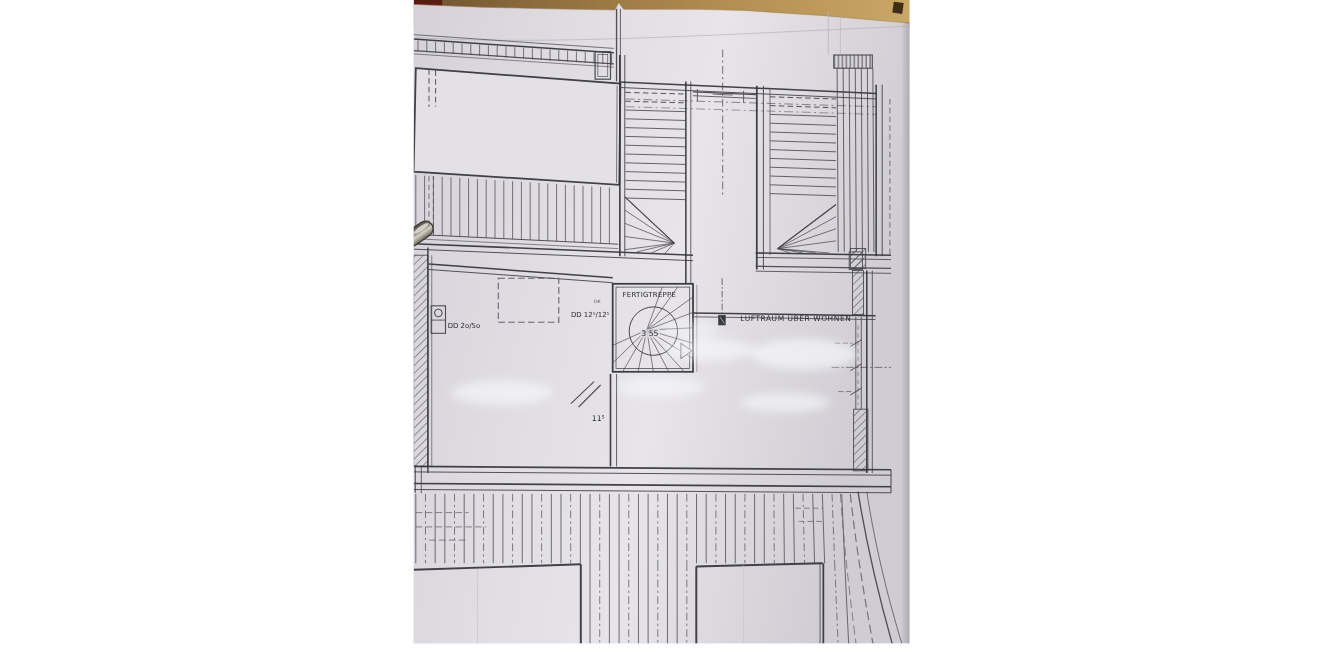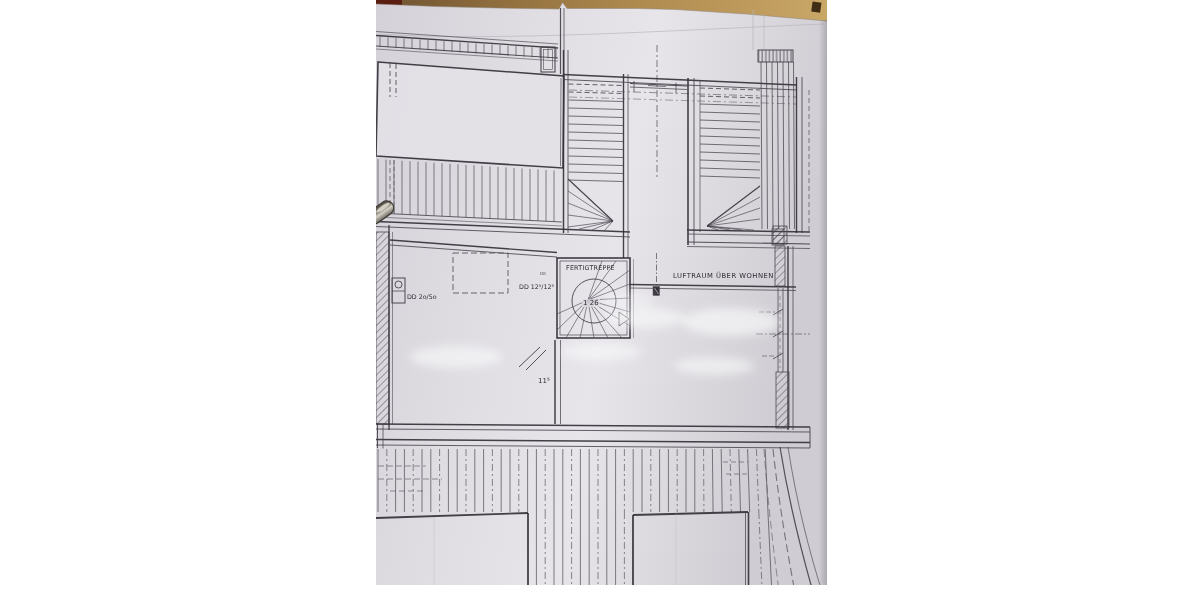--- a/index.html
+++ b/index.html
@@ -5,21 +5,21 @@
   html,body{margin:0;padding:0;background:#ffffff;}
   #stage{position:relative;width:1200px;height:585px;background:#ffffff;overflow:hidden;
          font-family:"DejaVu Sans",sans-serif;}
   .photo{position:absolute;left:376px;top:0;width:451px;height:600px;overflow:hidden;
          background:#d9d7dc;}
   .photo svg{position:absolute;left:0;top:0;}
   .lbl{position:absolute;color:#2c2a32;white-space:nowrap;transform-origin:0 0;
        font-family:"DejaVu Sans",sans-serif;}
   .lbl-fertigtreppe{left:190px;top:264px;font-size:6.4px;letter-spacing:.2px;}
   .lbl-stairdim{left:206px;top:299px;font-size:7px;background:rgba(223,221,226,.8);padding:0 1px;}
-  .lbl-luftraum{left:297px;top:272px;font-size:6.8px;letter-spacing:.5px;}
+  .lbl-luftraum{left:297px;top:286px;font-size:6.8px;letter-spacing:.5px;}
   .lbl-ddleft{left:31px;top:293px;font-size:6.3px;}
   .lbl-ddmid{left:134px;top:283px;width:44px;text-align:right;font-size:6.3px;}
   .lbl-ddmark{left:164px;top:271px;font-size:4.2px;color:#56535c;}
   .lbl-115{left:162px;top:333px;font-size:7px;margin-top:44px;}
 </style>
 </head>
 <body>
 
 <div id="stage">
   <div class="photo">
@@ -358,20 +358,20 @@
 
       <g transform="translate(5,212) rotate(-35)">
         <rect x="-16" y="-7" width="30" height="14" rx="7" fill="url(#penGrad)" stroke="#3e3a34" stroke-width="1.2"></rect>
         <ellipse cx="4" cy="-2.5" rx="8" ry="2" fill="#e8e4da" opacity="0.8"></ellipse>
       </g>
 
       <rect x="443" y="20" width="8" height="580" fill="url(#edgeGrad)"></rect>
     </svg>
 
     <div class="lbl lbl-fertigtreppe">FERTIGTREPPE</div>
-    <div class="lbl lbl-stairdim">1 26</div>
+    <div class="lbl lbl-stairdim">3 55</div>
     <div class="lbl lbl-luftraum">LUFTRAUM ÜBER WOHNEN</div>
     <div class="lbl lbl-ddleft">DD 2o/5o</div>
     <div class="lbl lbl-ddmid">DD 12⁵/12⁵</div>
     <div class="lbl lbl-ddmark">DK</div>
     <div class="lbl lbl-115">11⁵</div>
   </div>
 </div>
 
 </body></html>

